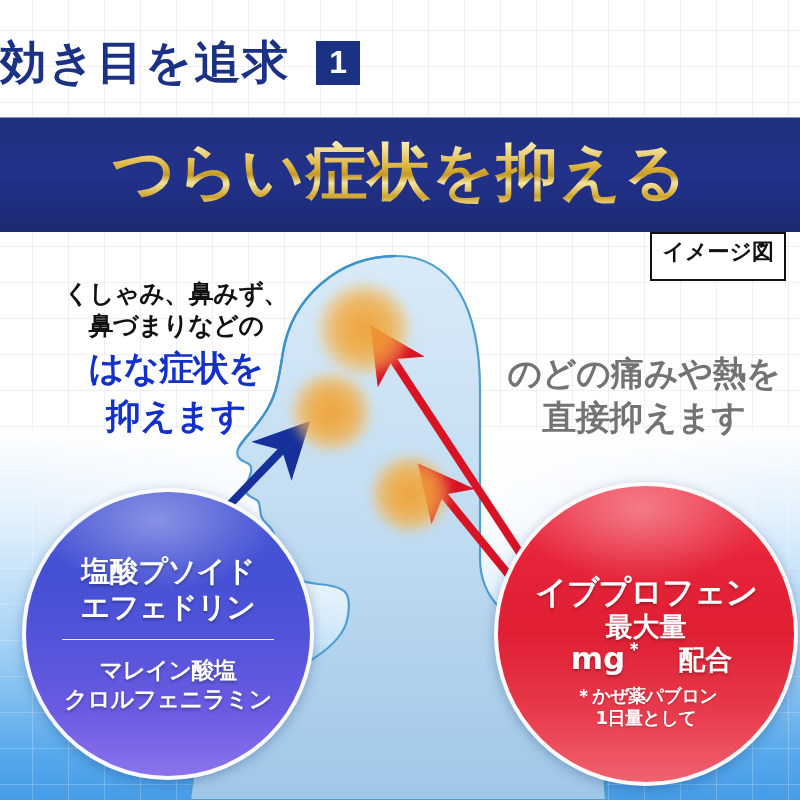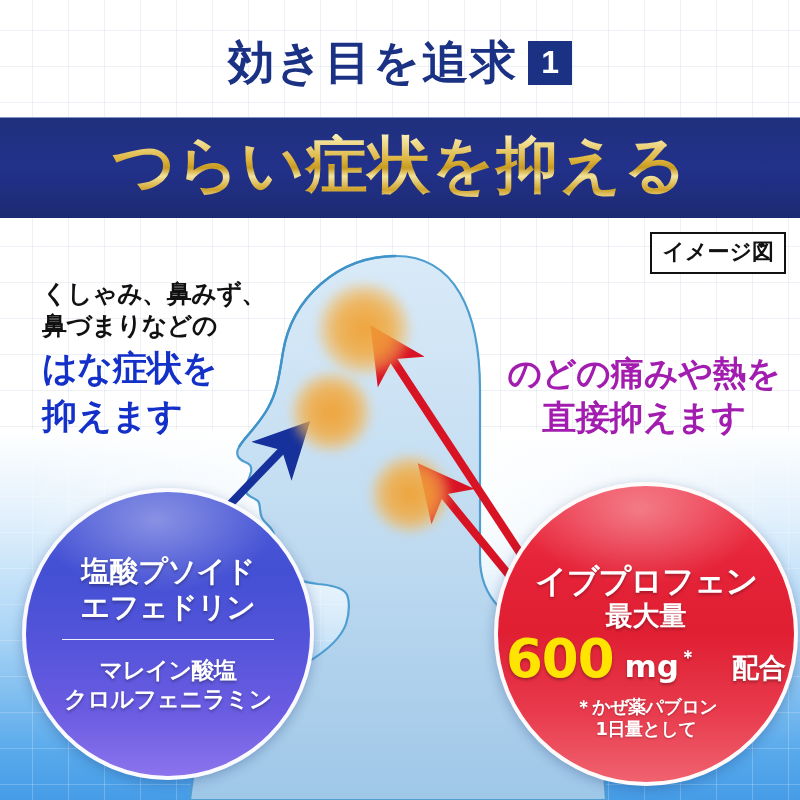--- a/index.html
+++ b/index.html
@@ -44,59 +44,59 @@
   .bg-sheen {
     position:absolute; left:150px; top:450px; width:520px; height:350px;
     background:radial-gradient(ellipse 300px 220px at 50% 0%, rgba(255,255,255,0.55), rgba(255,255,255,0) 70%);
     pointer-events:none;
   }
 
   
   .top-title {
     position:absolute; left:0; right:0; top:28px;
     height:70px;
-    display:flex; align-items:center; justify-content:center;
-    gap:10px;
+    display:flex; align-items:center; justify-content:flex-start;
+    gap:26px;
   }
   .top-title .tt-text {
     font-size:46px; font-weight:bold; color:#1b3184;
     letter-spacing:2px;
     font-family:"DejaVu Sans","Liberation Sans",sans-serif;
     text-shadow:0 1px 0 rgba(255,255,255,0.6);
   }
   .top-title .tt-num {
     display:inline-flex; align-items:center; justify-content:center;
     width:44px; height:44px;
     background:#1b3184; color:#ffffff;
     font-size:32px; font-weight:bold; line-height:1;
     padding-bottom:3px;
   }
 
   
   .banner {
-    position:absolute; left:0; right:0; top:117px; height:101px;
+    position:absolute; left:0; right:0; top:117px; height:115px;
     background:linear-gradient(to bottom,#20307d 0%,#22318a 50%,#1c2a72 100%);
     display:flex; align-items:center; justify-content:center;
     border-top:1px solid #7f94c8;
   }
   .banner-text {
     font-size:62px; font-weight:bold; letter-spacing:1px; line-height:1;
     font-family:"DejaVu Sans","Liberation Sans",sans-serif;
     background:linear-gradient(to bottom,#f6e49a 0%,#e6c košt 0%,#d9a93a 42%,#f5e8a8 52%,#caa033 78%,#ffefb6 100%);
     background:linear-gradient(to bottom,#fbf0b8 0%,#dcb33d 38%,#c79a22 50%,#f3e39b 62%,#cfa32c 82%,#fdf3c4 100%);
     -webkit-background-clip:text; background-clip:text;
     -webkit-text-fill-color:transparent; color:transparent;
     padding-bottom:6px;
   }
 
   
   .img-label {
     position:absolute; right:14px; top:232px;
     border:2px solid #111; background:#fff;
-    padding:3px 10px 5px;
+    padding:3px 10px 12px;
     font-size:22px; font-weight:bold; color:#111;
     font-family:"DejaVu Sans","Liberation Sans",sans-serif;
     letter-spacing:0px;
   }
 
   
   .figure { position:absolute; left:0; top:240px; width:800px; height:560px; }
 
   
   .hotspot { position:absolute; border-radius:50%; pointer-events:none; }
@@ -112,37 +112,38 @@
   }
   .hs-throat {
     left:371px; top:455px; width:78px; height:78px;
     background:radial-gradient(circle, rgba(240,160,50,0.95) 0%, rgba(243,170,62,0.82) 42%, rgba(247,195,110,0.35) 70%, rgba(255,220,160,0) 100%);
     filter:blur(5px);
   }
 
   
   .left-text {
     position:absolute; left:42px; top:278px; width:268px;
+    text-align:center;
     font-family:"DejaVu Sans","Liberation Sans",sans-serif;
   }
   .left-text .lt-small {
     font-size:25px; font-weight:bold; color:#111; line-height:1.26;
     letter-spacing:-0.5px;
   }
   .left-text .lt-big {
     margin-top:6px;
     font-size:35px; font-weight:bold; color:#1330c8; line-height:1.2;
     letter-spacing:-0.5px;
     text-shadow:0 1px 0 rgba(255,255,255,0.8);
   }
 
   .right-text {
     position:absolute; left:494px; top:352px; width:300px;
     text-align:center;
-    font-size:34px; font-weight:bold; color:#a21caf; line-height:1.28;
+    font-size:34px; font-weight:bold; color:#737373; line-height:1.28;
     letter-spacing:-0.5px;
     font-family:"DejaVu Sans","Liberation Sans",sans-serif;
     text-shadow:0 1px 0 rgba(255,255,255,0.85);
   }
 
   
   .circle {
     position:absolute; border-radius:50%;
     display:flex; flex-direction:column; align-items:center; justify-content:center;
     text-align:center; color:#fff;
@@ -305,21 +306,20 @@
     <div class="c-row2">
       <div>マレイン酸塩</div>
       <div>クロルフェニラミン</div>
     </div>
   </div>
 
   <div class="circle circle-red">
     <div class="r-title">イブプロフェン</div>
     <div class="r-sub">最大量</div>
     <div class="r-dose">
-      <span class="r-num">600</span>
       <span class="r-mg">mg</span>
       <span class="r-star">＊</span>
       <span class="r-mix">配合</span>
     </div>
     <div class="r-note">
       <div>＊かぜ薬パブロン</div>
       <div>1日量として</div>
     </div>
   </div>
 

